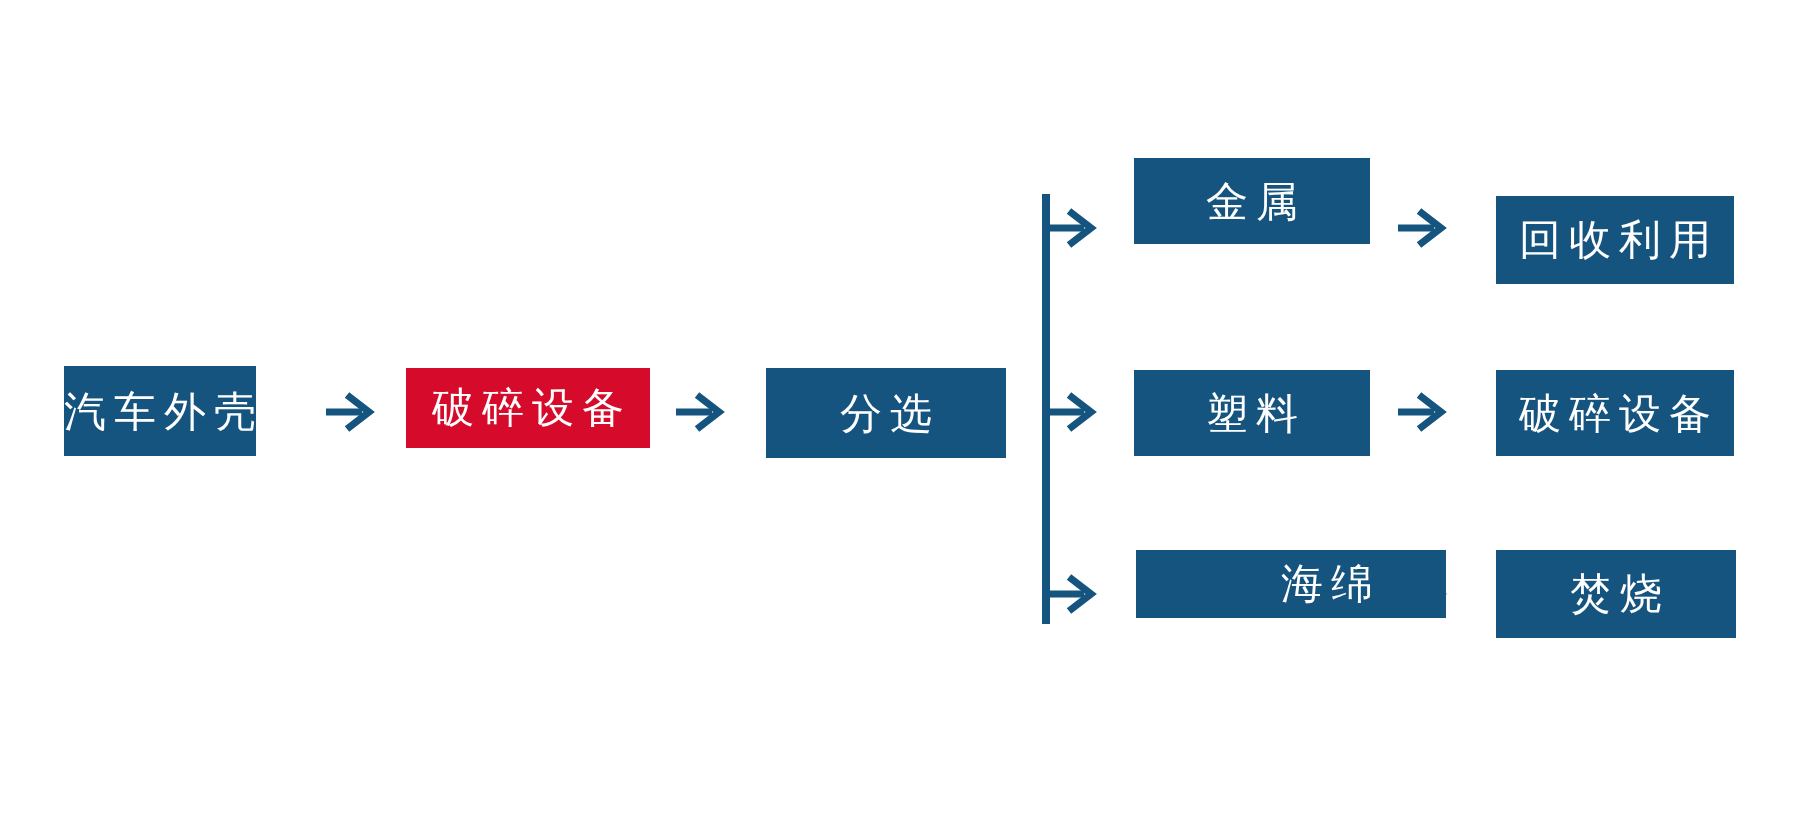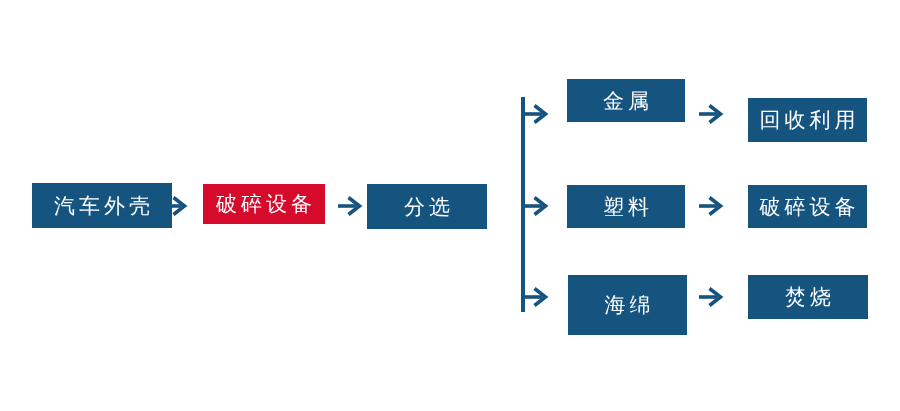--- a/index.html
+++ b/index.html
@@ -37,35 +37,35 @@
   .vline {
     position: absolute;
     background: var(--arrow, #165480);
   }
 </style>
 </head>
 <body>
 
 <div class="canvas">
 
-  <div class="node blue" style="left:32px; top:183px; width:140px; height:45px;">汽车外壳</div>
+  <div class="node blue" style="left:32px; top:183px; width:96px; height:45px;">汽车外壳</div>
 
   <svg class="arrow" style="left:162px; top:194px;" width="28" height="24" viewBox="0 0 28 24">
     <path d="M1 12 H19"></path>
     <path d="M11.5 3.5 L22.5 12 L11.5 20.5"></path>
   </svg>
 
   <div class="node red" style="left:203px; top:184px; width:122px; height:40px;">破碎设备</div>
 
   <svg class="arrow" style="left:337px; top:194px;" width="28" height="24" viewBox="0 0 28 24">
     <path d="M1 12 H19"></path>
     <path d="M11.5 3.5 L22.5 12 L11.5 20.5"></path>
   </svg>
 
-  <div class="node blue" style="left:367px; top:184px; width:120px; height:45px;">分选</div>
+  <div class="node blue" style="left:383px; top:184px; width:120px; height:45px;">分选</div>
 
   <div class="vline" style="left:521px; top:97px; width:4px; height:215px;"></div>
 
   <svg class="arrow" style="left:523px; top:102px;" width="28" height="24" viewBox="0 0 28 24">
     <path d="M1 12 H19"></path>
     <path d="M11.5 3.5 L22.5 12 L11.5 20.5"></path>
   </svg>
   <svg class="arrow" style="left:523px; top:194px;" width="28" height="24" viewBox="0 0 28 24">
     <path d="M1 12 H19"></path>
     <path d="M11.5 3.5 L22.5 12 L11.5 20.5"></path>
@@ -86,21 +86,21 @@
 
   <div class="node blue" style="left:567px; top:185px; width:118px; height:43px;text-align:right;">塑料</div>
 
   <svg class="arrow" style="left:698px; top:194px;" width="28" height="24" viewBox="0 0 28 24">
     <path d="M1 12 H19"></path>
     <path d="M11.5 3.5 L22.5 12 L11.5 20.5"></path>
   </svg>
 
   <div class="node blue" style="left:748px; top:185px; width:119px; height:43px;">破碎设备</div>
 
-  <div class="node blue" style="left:568px; top:275px; width:119px; height:60px;">海绵</div>
+  <div class="node blue" style="left:568px; top:275px; width:119px; height:34px;padding-left:36px;">海绵</div>
 
   <svg class="arrow" style="left:698px; top:285px;" width="28" height="24" viewBox="0 0 28 24">
     <path d="M1 12 H19"></path>
     <path d="M11.5 3.5 L22.5 12 L11.5 20.5"></path>
   </svg>
 
   <div class="node blue" style="left:748px; top:275px; width:120px; height:44px;">焚烧</div>
 
 </div>
 

